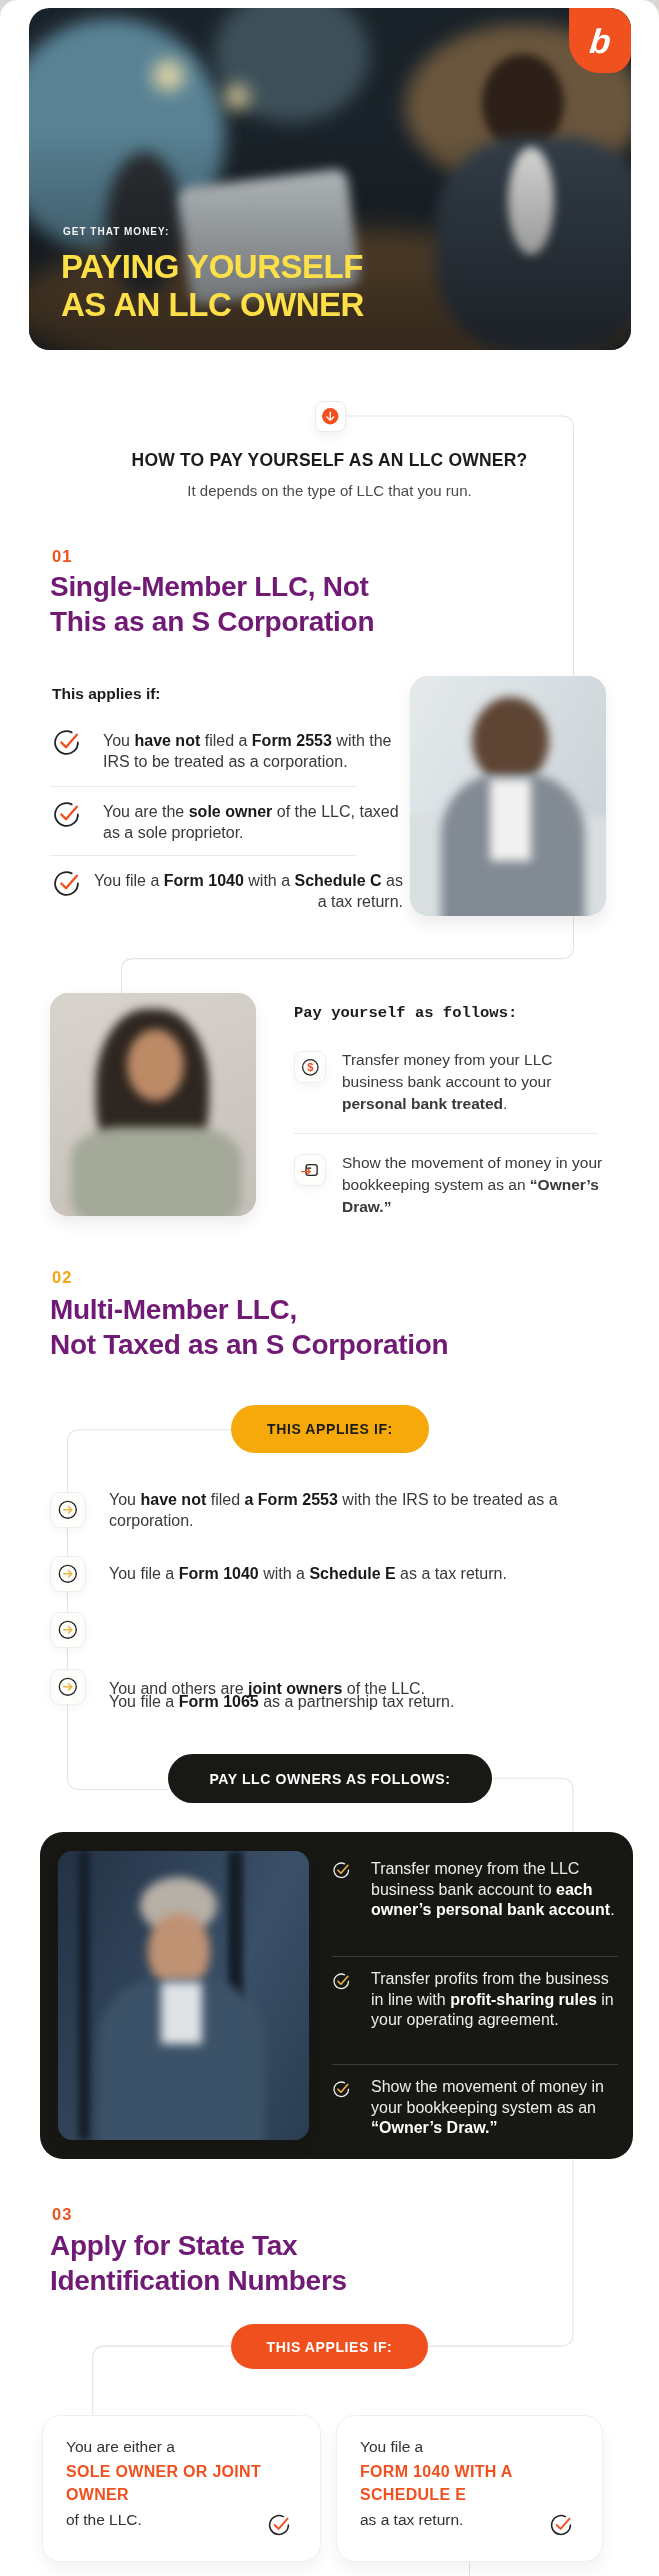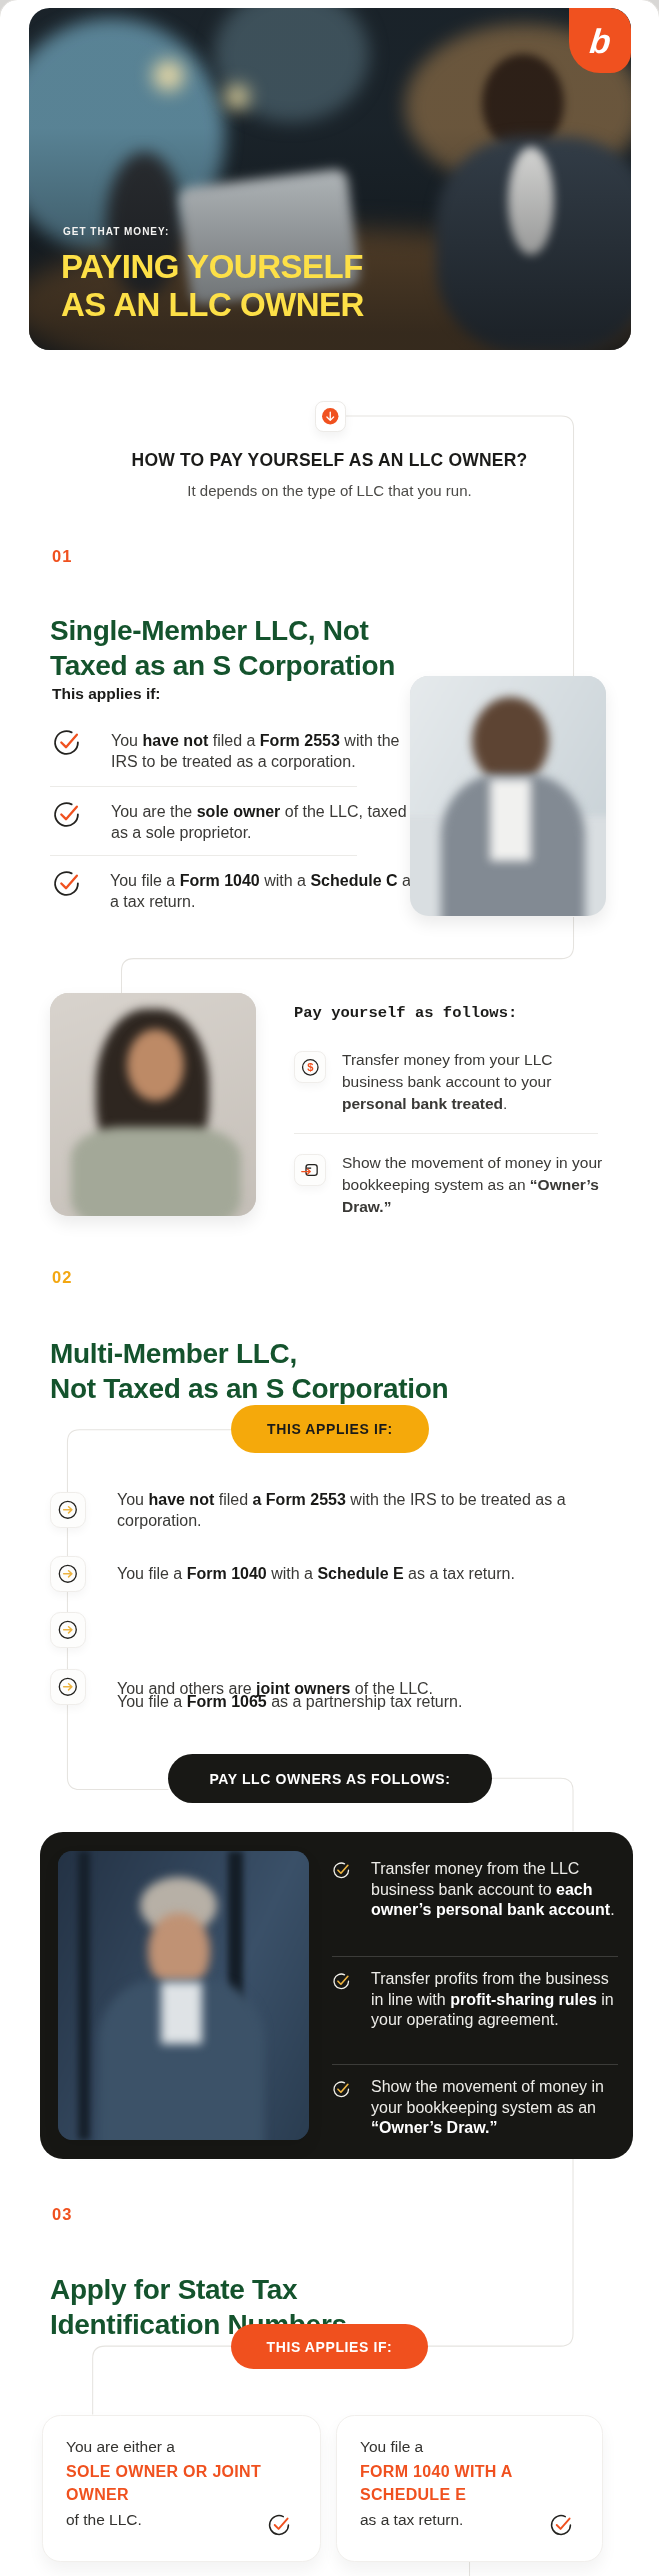--- a/index.html
+++ b/index.html
@@ -24,23 +24,23 @@
   #brand-badge .bglyph{color:#fff;font-size:34px;font-weight:800;font-style:italic;transform:skew(-6deg);line-height:1;}
 
   
   #down-badge{left:315px;top:401px;width:29px;height:29px;background:#fff;border:0.5px solid #eceae7;
      border-radius:8.2px;box-shadow:0 5.2px 9.3px rgba(0,0,0,0.05);display:flex;align-items:center;justify-content:center;}
   #intro-heading{left:0;top:450px;width:659px;text-align:center;font-size:17.5px;font-weight:800;color:#1b1b19;letter-spacing:0.2px;}
   #intro-sub{left:0;top:482px;width:659px;text-align:center;font-size:15px;color:#4c4b48;}
 
   
   .sec-num{font-size:16.5px;font-weight:800;letter-spacing:1px;}
-  .sec-title{font-size:28px;font-weight:700;color:#14532d;letter-spacing:-0.3px;line-height:35px;margin-top:44px;}
+  .sec-title{font-size:28px;font-weight:700;color:#701a75;letter-spacing:-0.3px;line-height:35px;}
   .applies-label{font-size:15.5px;font-weight:700;color:#1b1b19;}
-  .check-row-text{font-size:16px;line-height:20.6px;color:#3a3936;margin-left:8px;}
+  .check-row-text{font-size:16px;line-height:20.6px;color:#3a3936;}
   .check-row-text b{color:#191917;}
   .hdivider{height:0.5px;background:#ecebe8;}
   .photo{border-radius:18.5px;overflow:hidden;box-shadow:0 7.2px 15.5px rgba(0,0,0,0.08);}
   .pblob{position:absolute;filter:blur(4.6px);}
   .icon-tile{background:#fdfdfc;border:0.5px solid #efedea;border-radius:8.2px;
      box-shadow:0 4.1px 8.2px rgba(0,0,0,0.04);display:flex;align-items:center;justify-content:center;}
   .pill{border-radius:25px;display:flex;align-items:center;justify-content:center;
         font-size:14px;font-weight:800;letter-spacing:0.6px;}
 
   
@@ -128,21 +128,21 @@
       <circle cx="18" cy="18" r="16" fill="#F0511F"></circle>
       <path d="M18 10 V25 M11.5 19.5 L18 26 L24.5 19.5" fill="none" stroke="#ffffff" stroke-width="2.6" stroke-linecap="round" stroke-linejoin="round"></path>
     </svg>
   </div>
   <div class="abs" id="intro-heading">HOW TO PAY YOURSELF AS AN LLC OWNER?</div>
   <div class="abs" id="intro-sub">It depends on the type of LLC that you run.</div>
 
   <div class="abs sec-num" id="s1-num">01</div>
   <div class="abs sec-title" id="s1-title">
     <div>Single-Member LLC, Not</div>
-    <div>Taxed as an S Corporation</div>
+    <div>This as an S Corporation</div>
   </div>
   <div class="abs applies-label" id="s1-applies">This applies if:</div>
 
   <div class="abs s1-row-icon" style="top:728px;">
     <svg width="29" height="29" viewBox="0 0 56 56">
         <path d="M50 28 A22 22 0 1 1 38 8.5" fill="none" stroke="#23221f" stroke-width="3.5" stroke-linecap="round"></path>
         <path d="M18 28 L27 37 L48 13" fill="none" stroke="#F0511F" stroke-width="4.5" stroke-linecap="round" stroke-linejoin="round"></path>
       </svg>
   </div>
   <div class="abs check-row-text" style="left:103px;top:731px;width:309px;"><span>You </span><b>have not</b><span> filed a </span><b>Form 2553</b><span> with  the IRS to be treated as a corporation.</span></div>
@@ -156,21 +156,21 @@
   </div>
   <div class="abs check-row-text" style="left:103px;top:802px;width:309px;"><span>You are the </span><b>sole owner</b><span> of the LLC, taxed as a sole proprietor.</span></div>
   <div class="abs hdivider" style="left:50px;top:855px;width:307px;"></div>
 
   <div class="abs s1-row-icon" style="top:869px;">
     <svg width="29" height="29" viewBox="0 0 56 56">
         <path d="M50 28 A22 22 0 1 1 38 8.5" fill="none" stroke="#23221f" stroke-width="3.5" stroke-linecap="round"></path>
         <path d="M18 28 L27 37 L48 13" fill="none" stroke="#F0511F" stroke-width="4.5" stroke-linecap="round" stroke-linejoin="round"></path>
       </svg>
   </div>
-  <div class="abs check-row-text" style="left:102px;top:871px;width:309px;"><span>You file a </span><b>Form 1040</b><span> with a </span><b>Schedule C</b><span> as a tax return.</span></div>
+  <div class="abs check-row-text" style="left:94px;top:871px;width:309px;text-align:right;"><span>You file a </span><b>Form 1040</b><span> with a </span><b>Schedule C</b><span> as a tax return.</span></div>
 
   <div class="abs photo" id="s1-photo">
     <div class="pblob" style="left:-15.5px;top:-15.5px;width:227px;height:155px;background:linear-gradient(120deg,#e8ecee,#c9d2d7);filter:blur(3.1px);"></div>
     <div class="pblob" style="left:62px;top:20.6px;width:77px;height:88px;background:#5d4433;border-radius:50%;"></div>
     <div class="pblob" style="left:31px;top:98px;width:144px;height:155px;background:#828a93;border-radius:40% 40% 0 0;"></div>
     <div class="pblob" style="left:80px;top:103px;width:41px;height:82px;background:#f1f1ef;"></div>
   </div>
 
   <div class="abs photo" id="s1pay-photo">
     <div class="pblob" style="left:-10.3px;top:-10.3px;width:227px;height:247px;background:linear-gradient(160deg,#d9d4ce,#c4beb7);filter:blur(2.6px);"></div>

